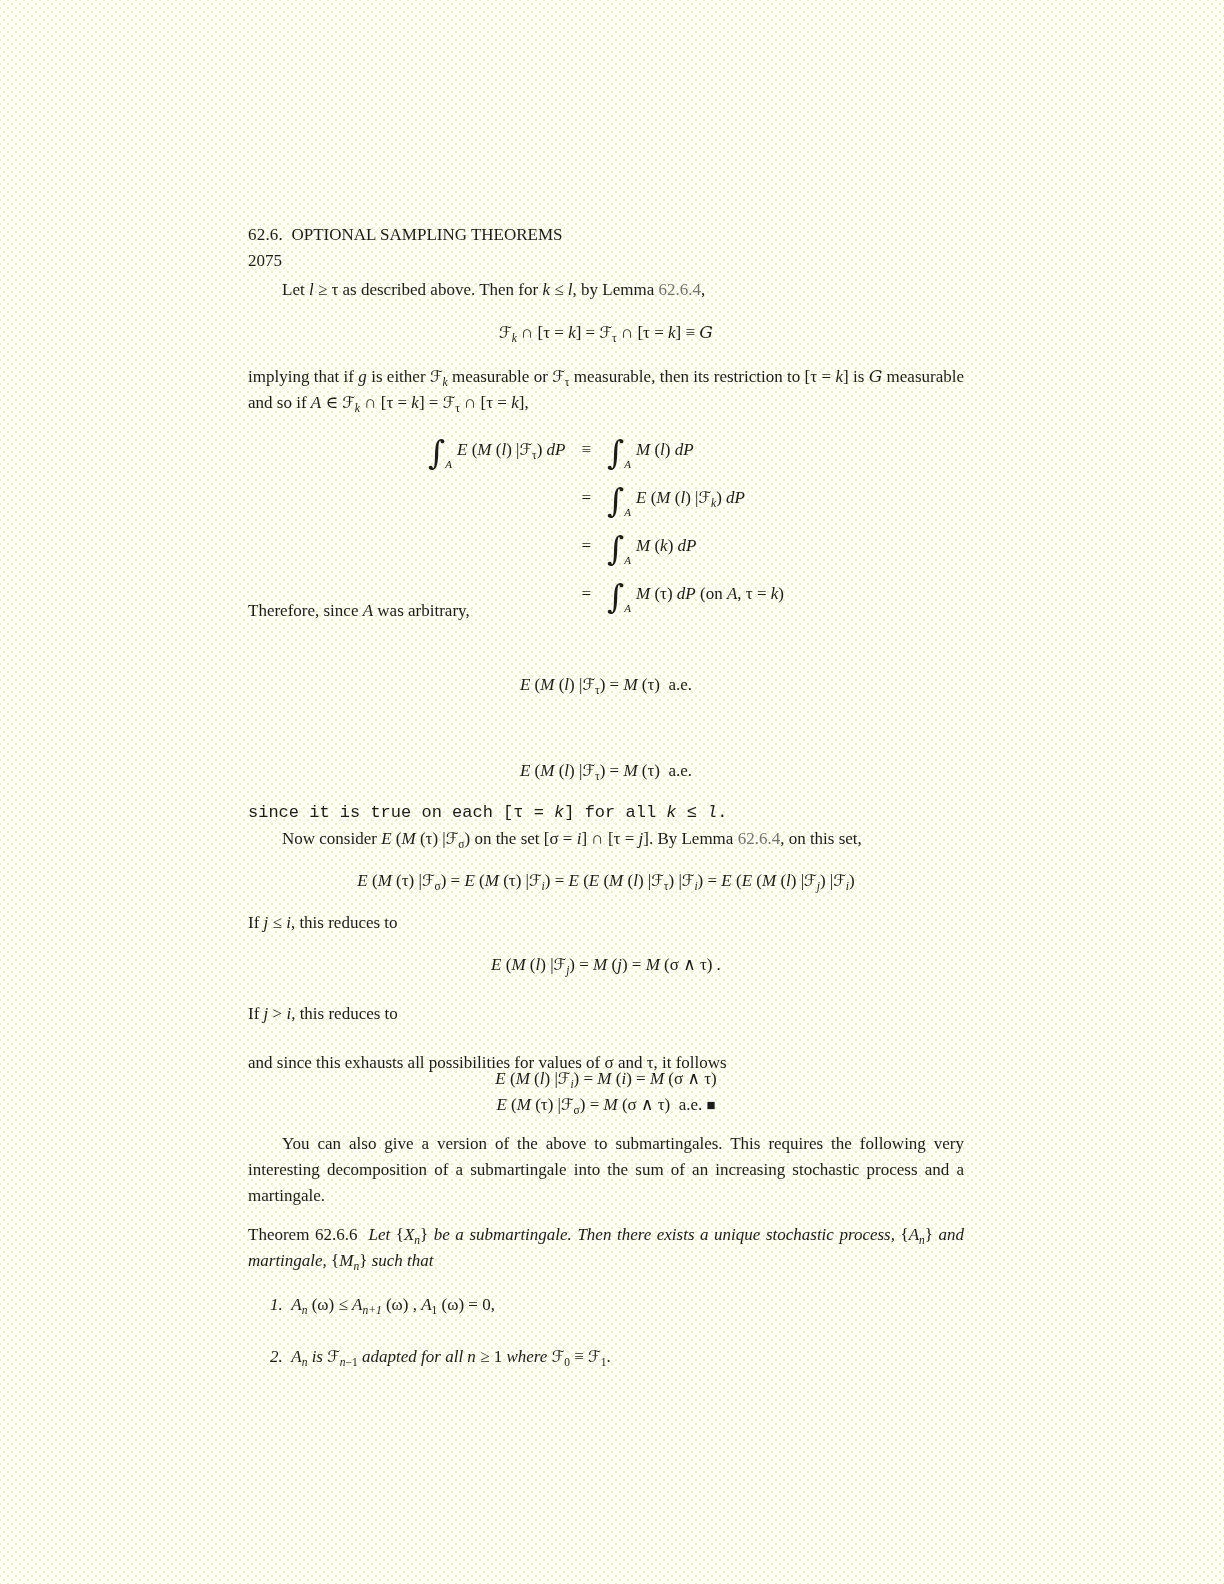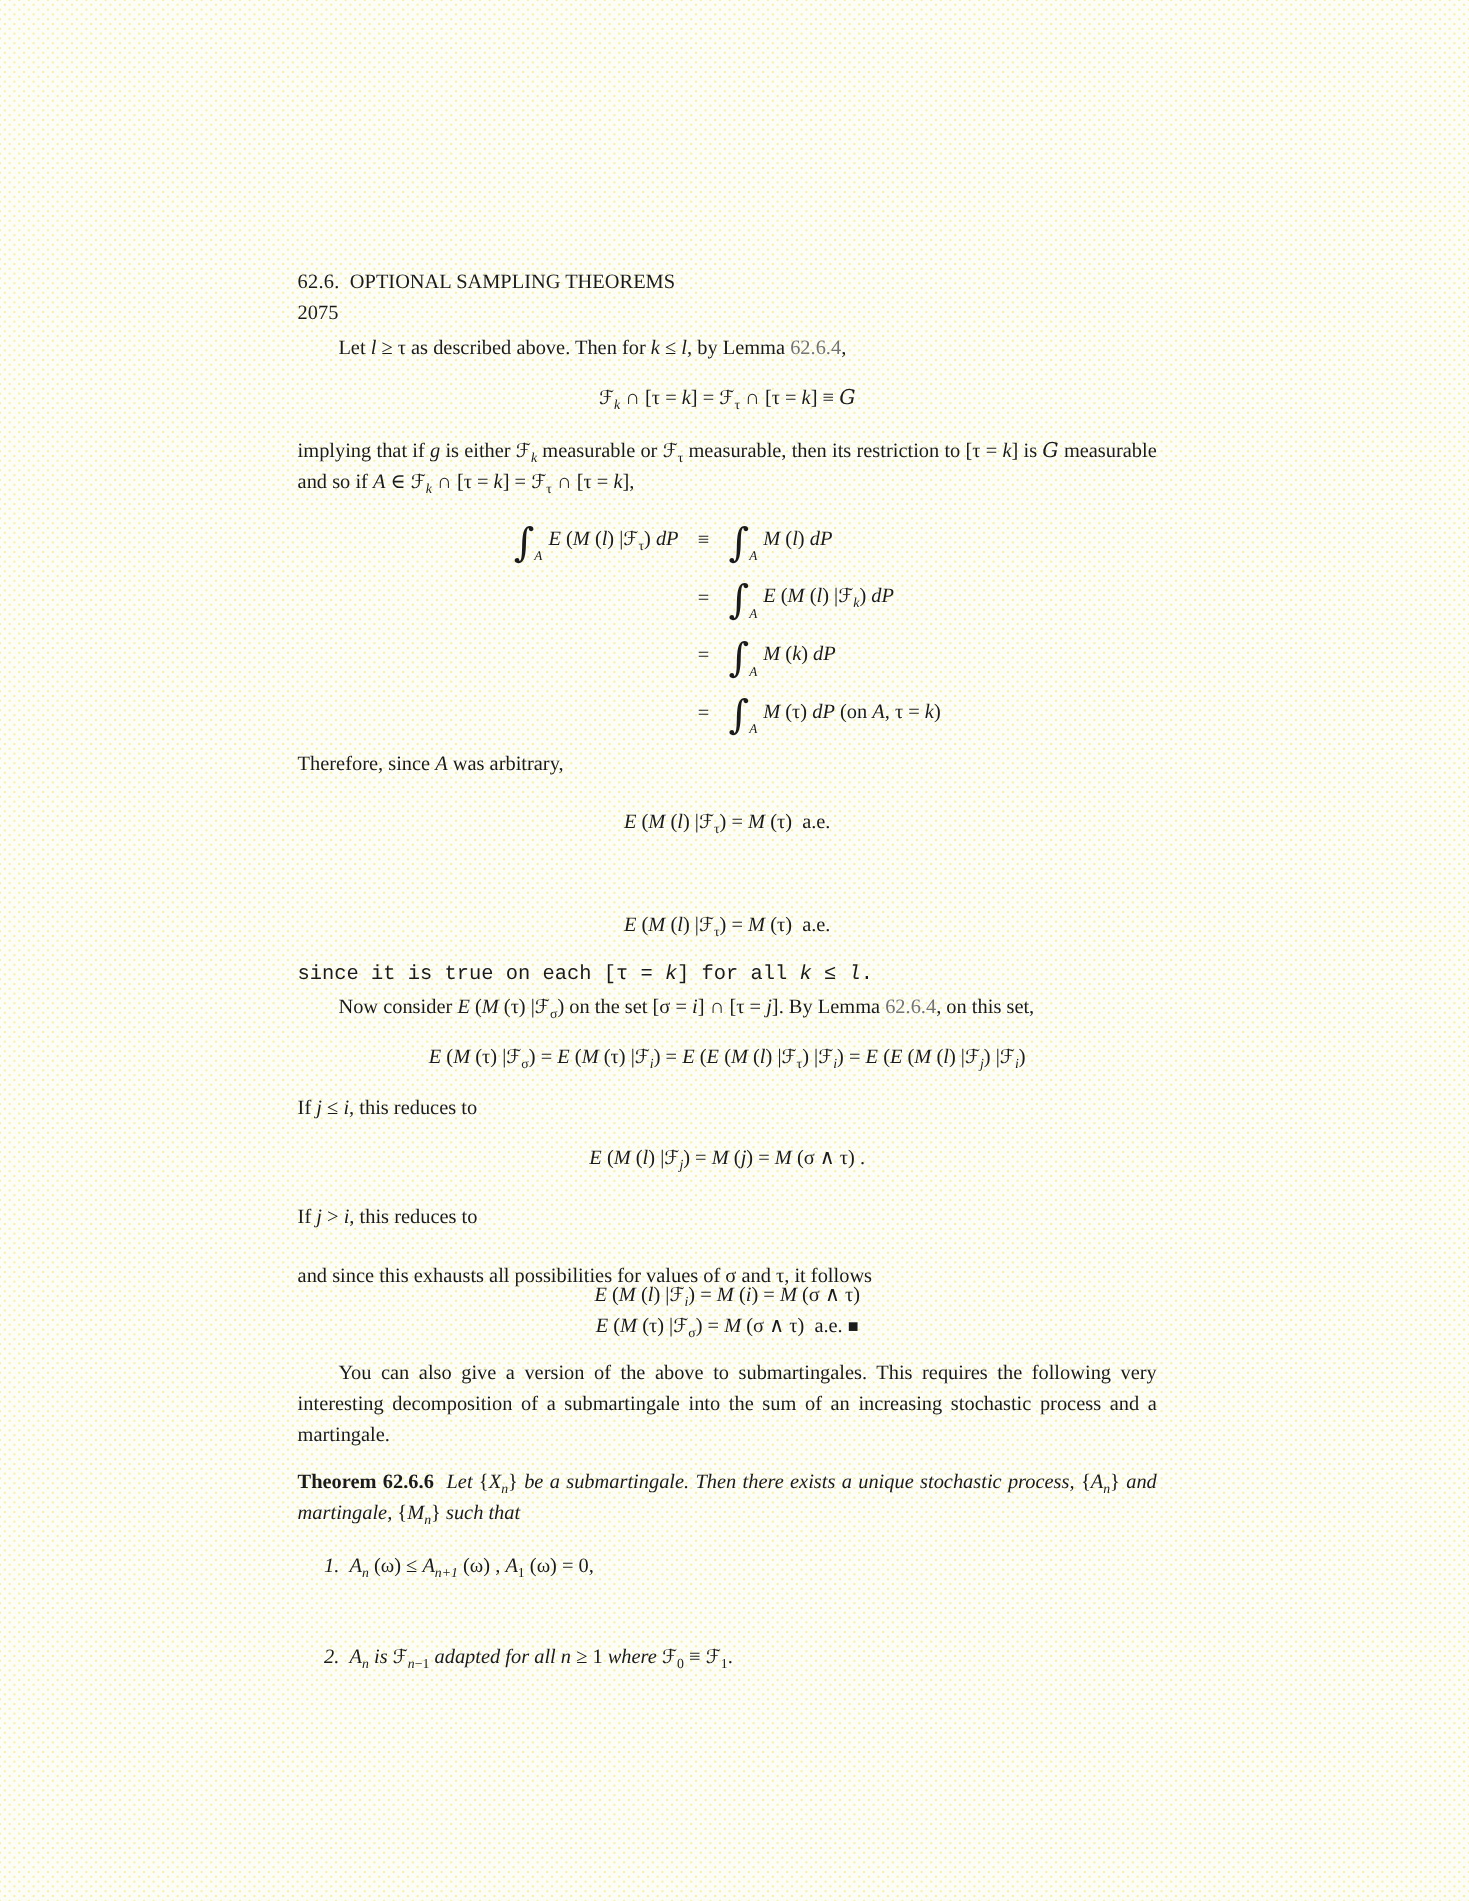--- a/index.html
+++ b/index.html
@@ -27,21 +27,21 @@
   .scr{font-family:"DejaVu Sans","DejaVu Serif",sans-serif;font-size:16px;}
   .scrG{font-family:"DejaVu Serif",serif;font-style:italic;}
   .link{color:#737373;}
   .big-int{font-family:"DejaVu Serif",serif;font-size:33px;vertical-align:-9px;line-height:0;}
   .isub{font-size:11px;vertical-align:-13px;margin:0 5px 0 0;line-height:0;}
   table.eqarray{border-collapse:collapse;margin:0 auto;}
   table.eqarray td{padding:0;height:48px;white-space:nowrap;vertical-align:middle;font-size:17px;}
   table.eqarray td.l{text-align:left;}
   table.eqarray td.m{text-align:center;padding:0 16px;}
   table.eqarray td.h{text-align:left;}
-  .thm b{font-weight:bold;}
+  .thm b{font-weight:normal;}
   .thm i{font-style:italic;}
   .item{padding-left:22px;}
   .qed{font-size:15px;}
 </style>
 </head>
 <body>
 
 <div class="page">
 
   <div class="blk hdr" style="top:222px;flex-direction:column;">
@@ -75,21 +75,21 @@
       </tr>
       <tr>
         <td class="l"></td>
         <td class="m">=</td>
         <td class="h"><span class="big-int">∫</span><sub class="isub"><i>A</i></sub><i>M</i> (τ) <i>dP</i> (on <i>A</i>, τ = <i>k</i>)</td>
       </tr>
     </tbody>
       </table>
   </div>
 
-  <div class="blk" style="top:624px;">Therefore, since <i>A</i> was arbitrary,</div>
+  <div class="blk" style="top:598px;">Therefore, since <i>A</i> was arbitrary,</div>
 
   <div class="blk ctr" style="top:672px;"><i>E</i> (<i>M</i> (<i>l</i>) |<span class="scr">ℱ</span><sub>τ</sub>) = <i>M</i> (τ)&nbsp; a.e.</div>
 
 
   <div class="blk ctr" style="top:758px;"><i>E</i> (<i>M</i> (<i>l</i>) |<span class="scr">ℱ</span><sub>τ</sub>) = <i>M</i> (τ)&nbsp; a.e.</div>
 
   <div class="blk" style="top:800px;font-family:Liberation Mono, monospace;">since it is true on each [τ = <i>k</i>] for all <i>k</i> ≤ <i>l</i>.</div>
 
   <div class="blk indent just" style="top:826px;">Now consider <i>E</i> (<i>M</i> (τ) |<span class="scr">ℱ</span><sub>σ</sub>) on the set [σ = <i>i</i>] ∩ [τ = <i>j</i>]. By Lemma <span class="link">62.6.4</span>, on this set,</div>
 
@@ -106,15 +106,15 @@
   <div class="blk" style="top:1050px;">and since this exhausts all possibilities for values of σ and τ, it follows</div>
 
   <div class="blk ctr" style="top:1092px;"><i>E</i> (<i>M</i> (τ) |<span class="scr">ℱ</span><sub>σ</sub>) = <i>M</i> (σ ∧ τ)&nbsp; a.e. <span class="qed">■</span></div>
 
   <div class="blk indent just" style="top:1131px;">You can also give a version of the above to submartingales. This requires the following very interesting decomposition of a submartingale into the sum of an increasing stochastic process and a martingale.</div>
 
   <div class="blk just thm" style="top:1222px;"><b>Theorem 62.6.6</b>&nbsp; <i>Let</i> {<i>X<sub>n</sub></i>} <i>be a submartingale. Then there exists a unique stochastic process,</i> {<i>A<sub>n</sub></i>} <i>and martingale,</i> {<i>M<sub>n</sub></i>} <i>such that</i></div>
 
   <div class="blk item" style="top:1292px;"><i>1.</i>&nbsp; <i>A<sub>n</sub></i> (ω) ≤ <i>A<sub>n+1</sub></i> (ω) , <i>A</i><sub>1</sub> (ω) = 0,</div>
 
-  <div class="blk item" style="top:1344px;margin-top:24px;"><i>2.</i>&nbsp; <i>A<sub>n</sub></i> <i>is</i> <span class="scr">ℱ</span><sub><i>n</i>−1</sub> <i>adapted for all n</i> ≥ 1 <i>where</i> <span class="scr">ℱ</span><sub>0</sub> ≡ <span class="scr">ℱ</span><sub>1</sub>.</div>
+  <div class="blk item" style="top:1344px;"><i>2.</i>&nbsp; <i>A<sub>n</sub></i> <i>is</i> <span class="scr">ℱ</span><sub><i>n</i>−1</sub> <i>adapted for all n</i> ≥ 1 <i>where</i> <span class="scr">ℱ</span><sub>0</sub> ≡ <span class="scr">ℱ</span><sub>1</sub>.</div>
 
 </div>
 
 </body></html>

